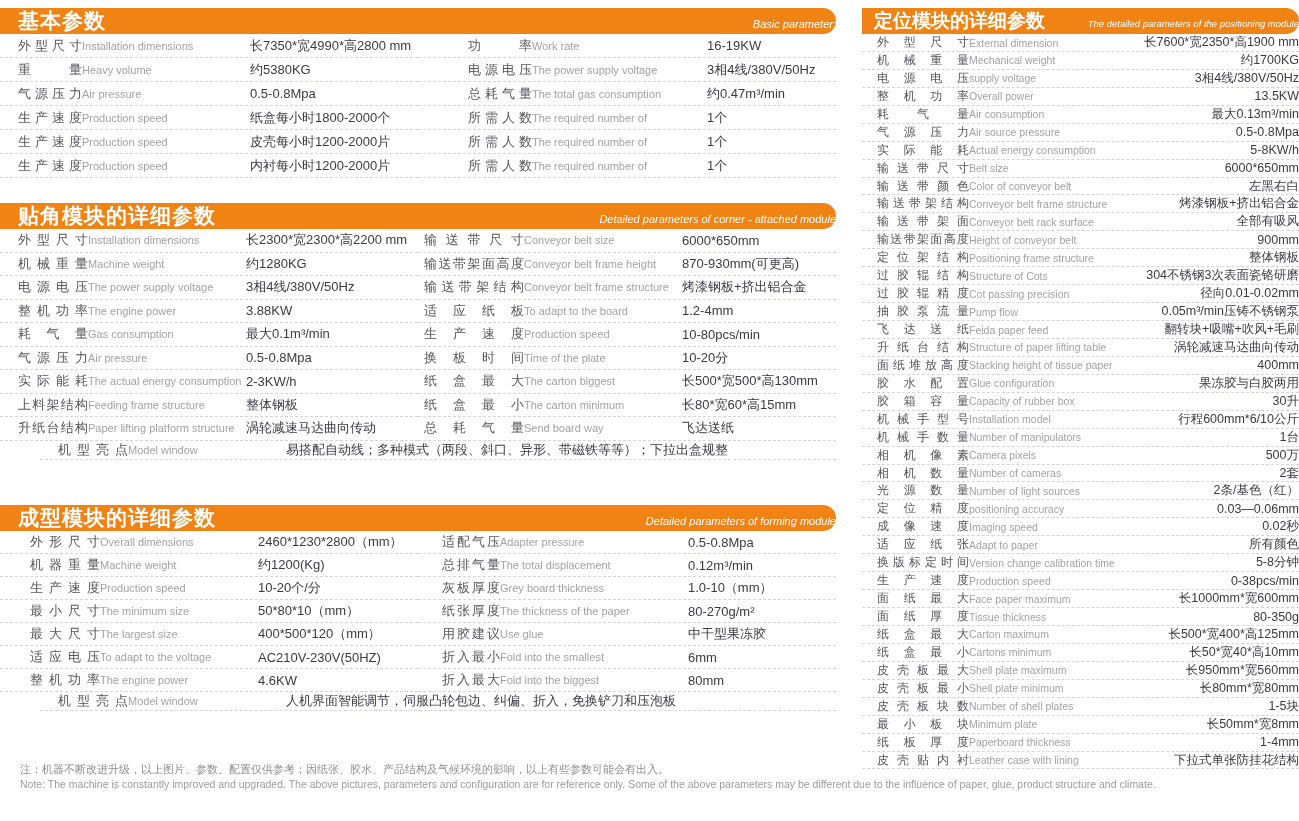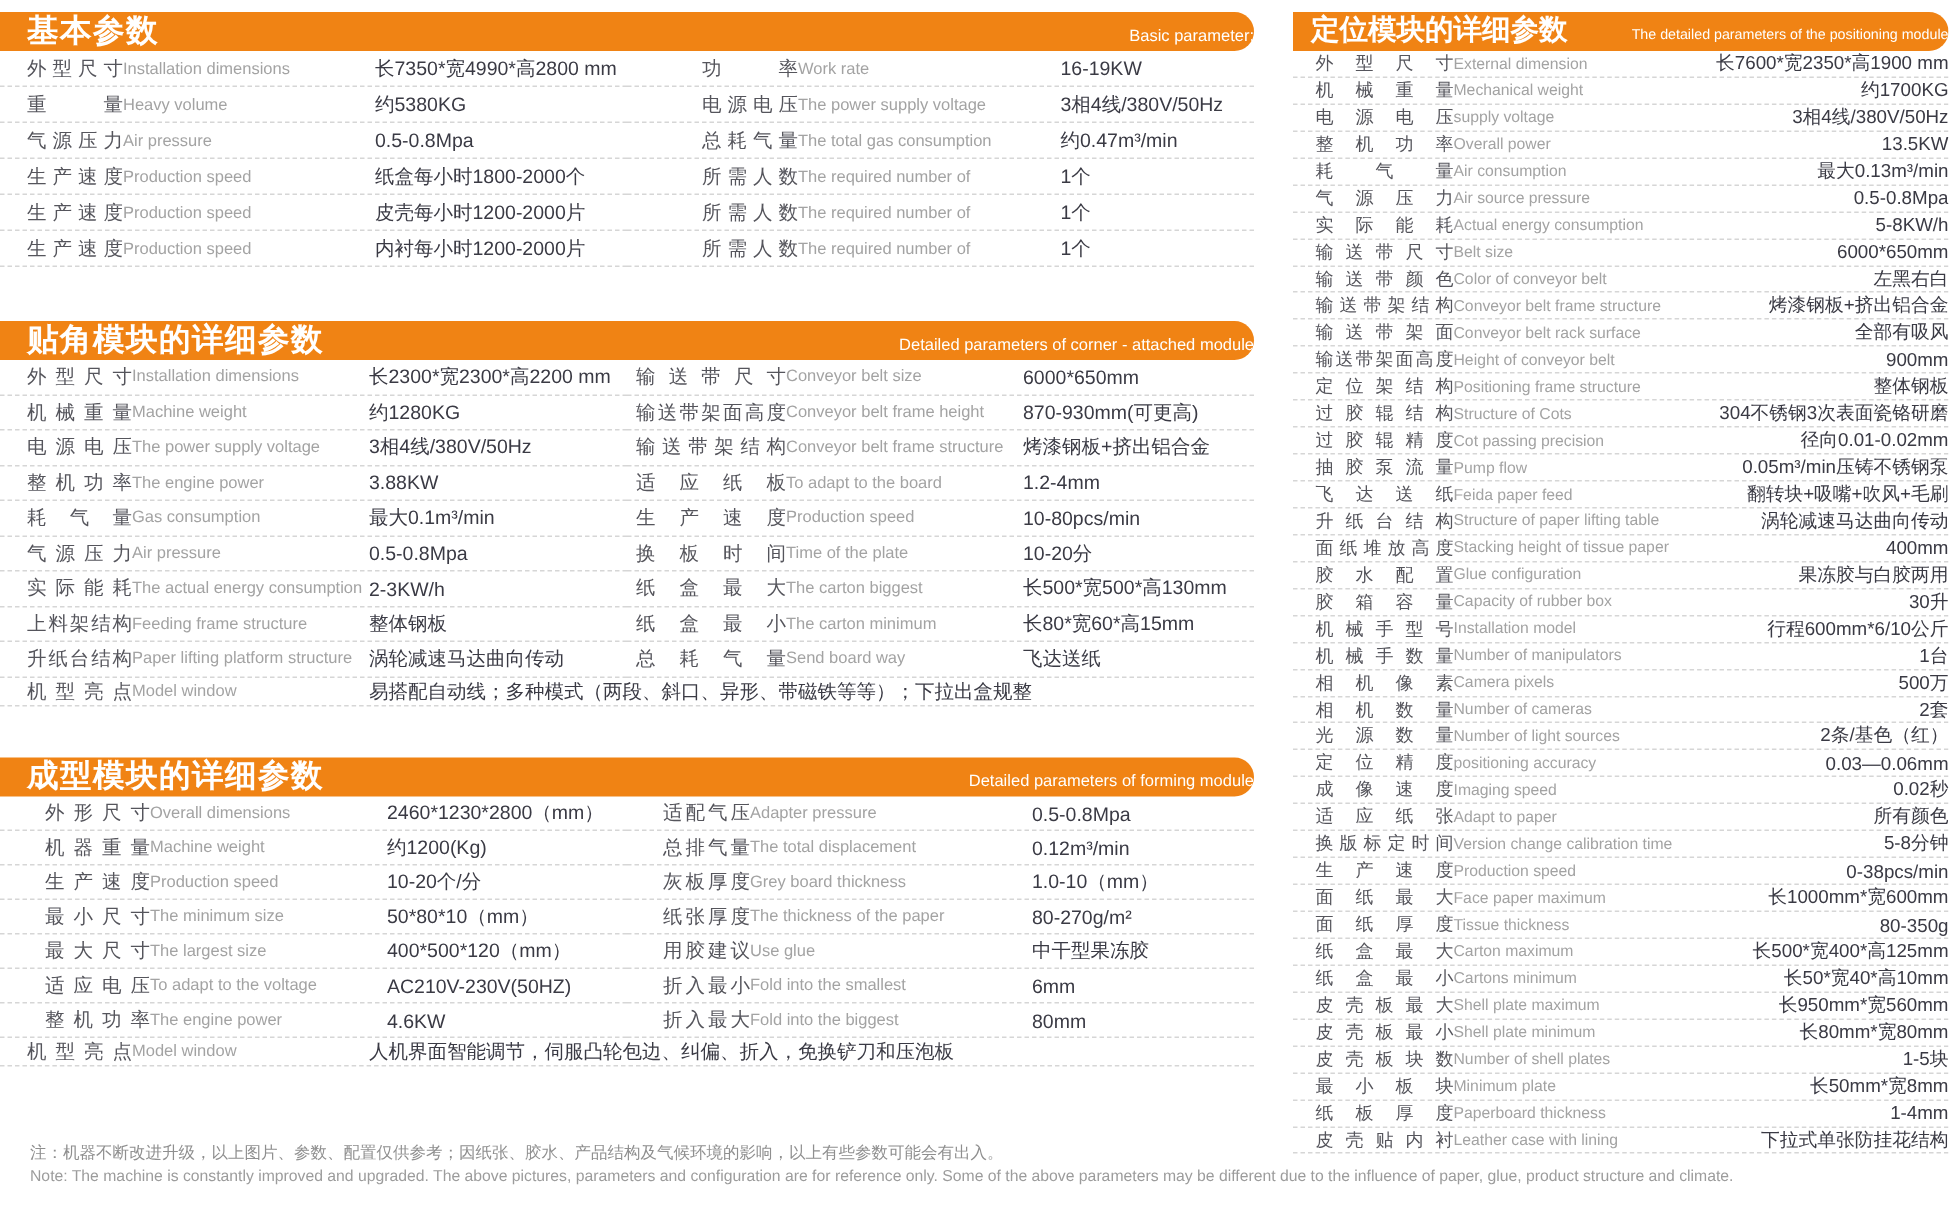--- a/index.html
+++ b/index.html
@@ -8,21 +8,21 @@
     font-family:"Liberation Sans","DejaVu Sans",sans-serif;
     overflow:hidden;
   }
   .panel{position:absolute;}
   .hdr{
     height:26px;background:#f08314;border-radius:0 13px 13px 0;
     display:flex;align-items:baseline;padding-left:18px;gap:9px;
     line-height:26px;white-space:nowrap;overflow:hidden;justify-content:space-between;
   }
   .hdr .t-zh{font-size:21px;font-weight:700;color:#ffffff;letter-spacing:1px;}
-  .hdr .t-en{font-size:11px;color:#ffffff;}
+  .hdr .t-en{font-size:11px;color:#ffffff;font-style:italic;}
   #sec-positioning .hdr{padding-left:12px;gap:18px;}
   #sec-positioning .hdr .t-zh{font-size:19px;letter-spacing:0;}
   #sec-positioning .hdr .t-en{font-size:9.5px;}
 
   .cols{display:flex;}
   .col{flex:1 1 50%;min-width:0;}
 
   .row{
     display:grid;align-items:center;box-sizing:border-box;
     border-bottom:1px dashed #d6d6d6;white-space:nowrap;
@@ -31,30 +31,30 @@
   .zh{color:#55555c;font-size:13px;text-align:justify;text-align-last:justify;}
   .en{color:#a3a3a3;font-size:11px;}
   .val{color:#3a3a44;font-size:13px;}
 
   
   #sec-basic{left:0;top:8px;width:836px;}
   #sec-basic .col-l .row{grid-template-columns:64px 168px 1fr;padding-left:18px;height:24px;}
   #sec-basic .col-r .row{grid-template-columns:64px 175px 1fr;padding-left:50px;height:24px;}
 
   
-  #sec-corner{left:0;top:214px;width:836px;}
+  #sec-corner{left:0;top:203px;width:836px;}
   #sec-corner .col-l .row{grid-template-columns:70px 158px 1fr;padding-left:18px;height:23.5px;}
   #sec-corner .col-r .row{grid-template-columns:100px 158px 1fr;padding-left:6px;height:23.5px;}
 
   
   #sec-forming{left:0;top:505px;width:836px;}
   #sec-forming .col-l .row{grid-template-columns:70px 158px 1fr;padding-left:30px;height:23px;}
   #sec-forming .col-r .row{grid-template-columns:58px 188px 1fr;padding-left:24px;height:23px;}
 
-  .row-full{grid-template-columns:70px 158px 1fr;padding-left:18px;height:19px;}
+  .row-full{grid-template-columns:70px 158px 1fr;padding-left:18px;height:19px;margin-left:40px;}
 
   
   #sec-positioning{left:862px;top:8px;width:437px;}
   #sec-positioning .row{grid-template-columns:92px 175px 1fr;padding-left:15px;height:17.95px;}
   #sec-positioning .zh{font-size:12px;}
   #sec-positioning .en{font-size:10.5px;}
   #sec-positioning .val{font-size:12.5px;text-align:right;}
 
   #note{position:absolute;left:20px;top:762px;width:1270px;}
   #note .n-zh{font-size:11px;color:#8f8f8f;line-height:15px;white-space:nowrap;}

